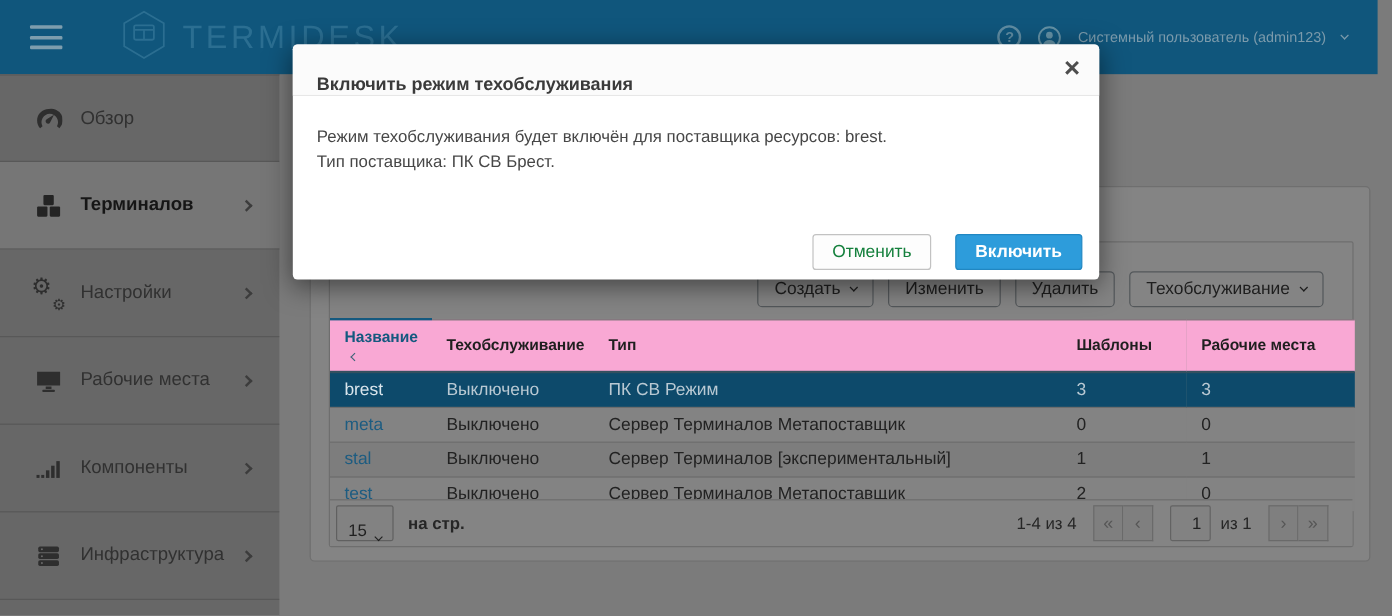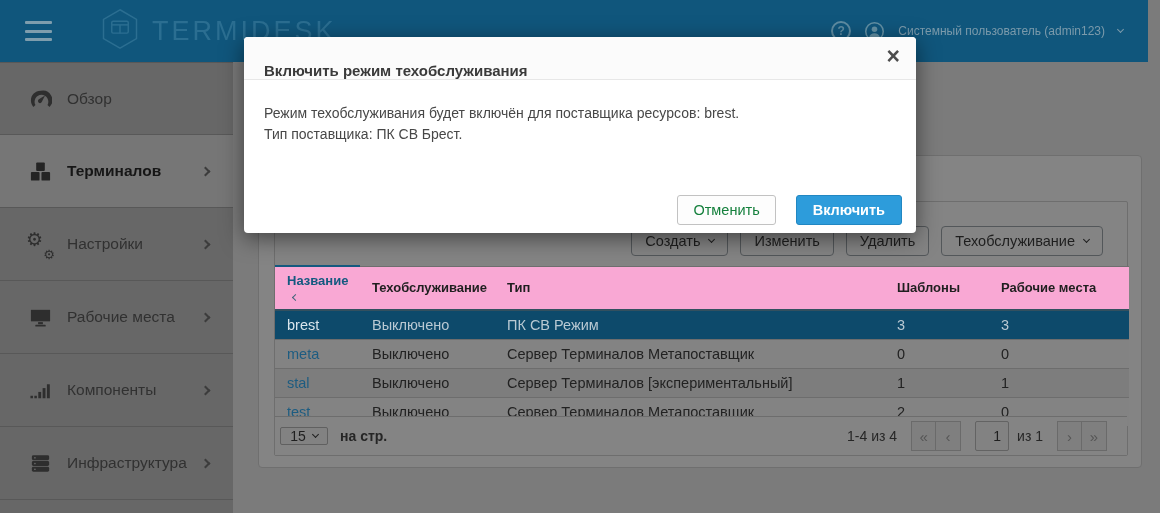--- a/index.html
+++ b/index.html
@@ -56,21 +56,21 @@
   .grid td { font-size:14.5px; color:#222222; padding:6px 12px; border-top:1px solid #6d6d6d; height:18px; }
   .grid tbody tr:nth-child(odd) { background:#7d7d7d; }
   .grid tbody tr:nth-child(even) { background:#838383; }
   .grid td .row-link { color:#1d5c81; cursor:pointer; }
   .grid tbody tr.selected { background:#0d4a6b; }
   .grid tbody tr.selected td { color:#b9c9d3; border-top:1px solid #0d4a6b; }
   .grid tbody tr.selected .row-link { color:#d9e5ec; }
 
   .tfooter { position:absolute; left:0; right:0; bottom:0; height:39px; border-top:1px solid #6d6d6d;
              display:flex; align-items:center; padding:0 20px 0 5px; background:#848484; }
-  .psize { border:1px solid #606060; height:18px; min-width:48px; display:flex; align-items:center; justify-content:center;
+  .psize { border:1px solid #606060; height:30px; min-width:48px; display:flex; align-items:flex-end; justify-content:center;
            gap:7px; font-size:14px; color:#1f1f1f; border-radius:2px; cursor:pointer; background:#828282; }
   .per-page { font-size:14px; color:#262626; margin-left:12px;font-weight:bold; }
   .tf-right { margin-left:auto; display:flex; align-items:center; gap:14px; }
   .range { font-size:14px; color:#262626; }
   .pgroup { display:flex; }
   .pbtn { width:25px; height:30px; background:#7f7f7f; border:1px solid #6a6a6a; color:#565656;
           font-size:15px; display:flex; align-items:center; justify-content:center; cursor:pointer; font-family:inherit; }
   .pgroup .pbtn + .pbtn { border-left:none; }
   .page-input { width:34px; height:30px; background:#828282; border:1px solid #636363; border-radius:2px;
                 text-align:right; font-size:14px; color:#1f1f1f; padding:0 7px; font-family:inherit; }

